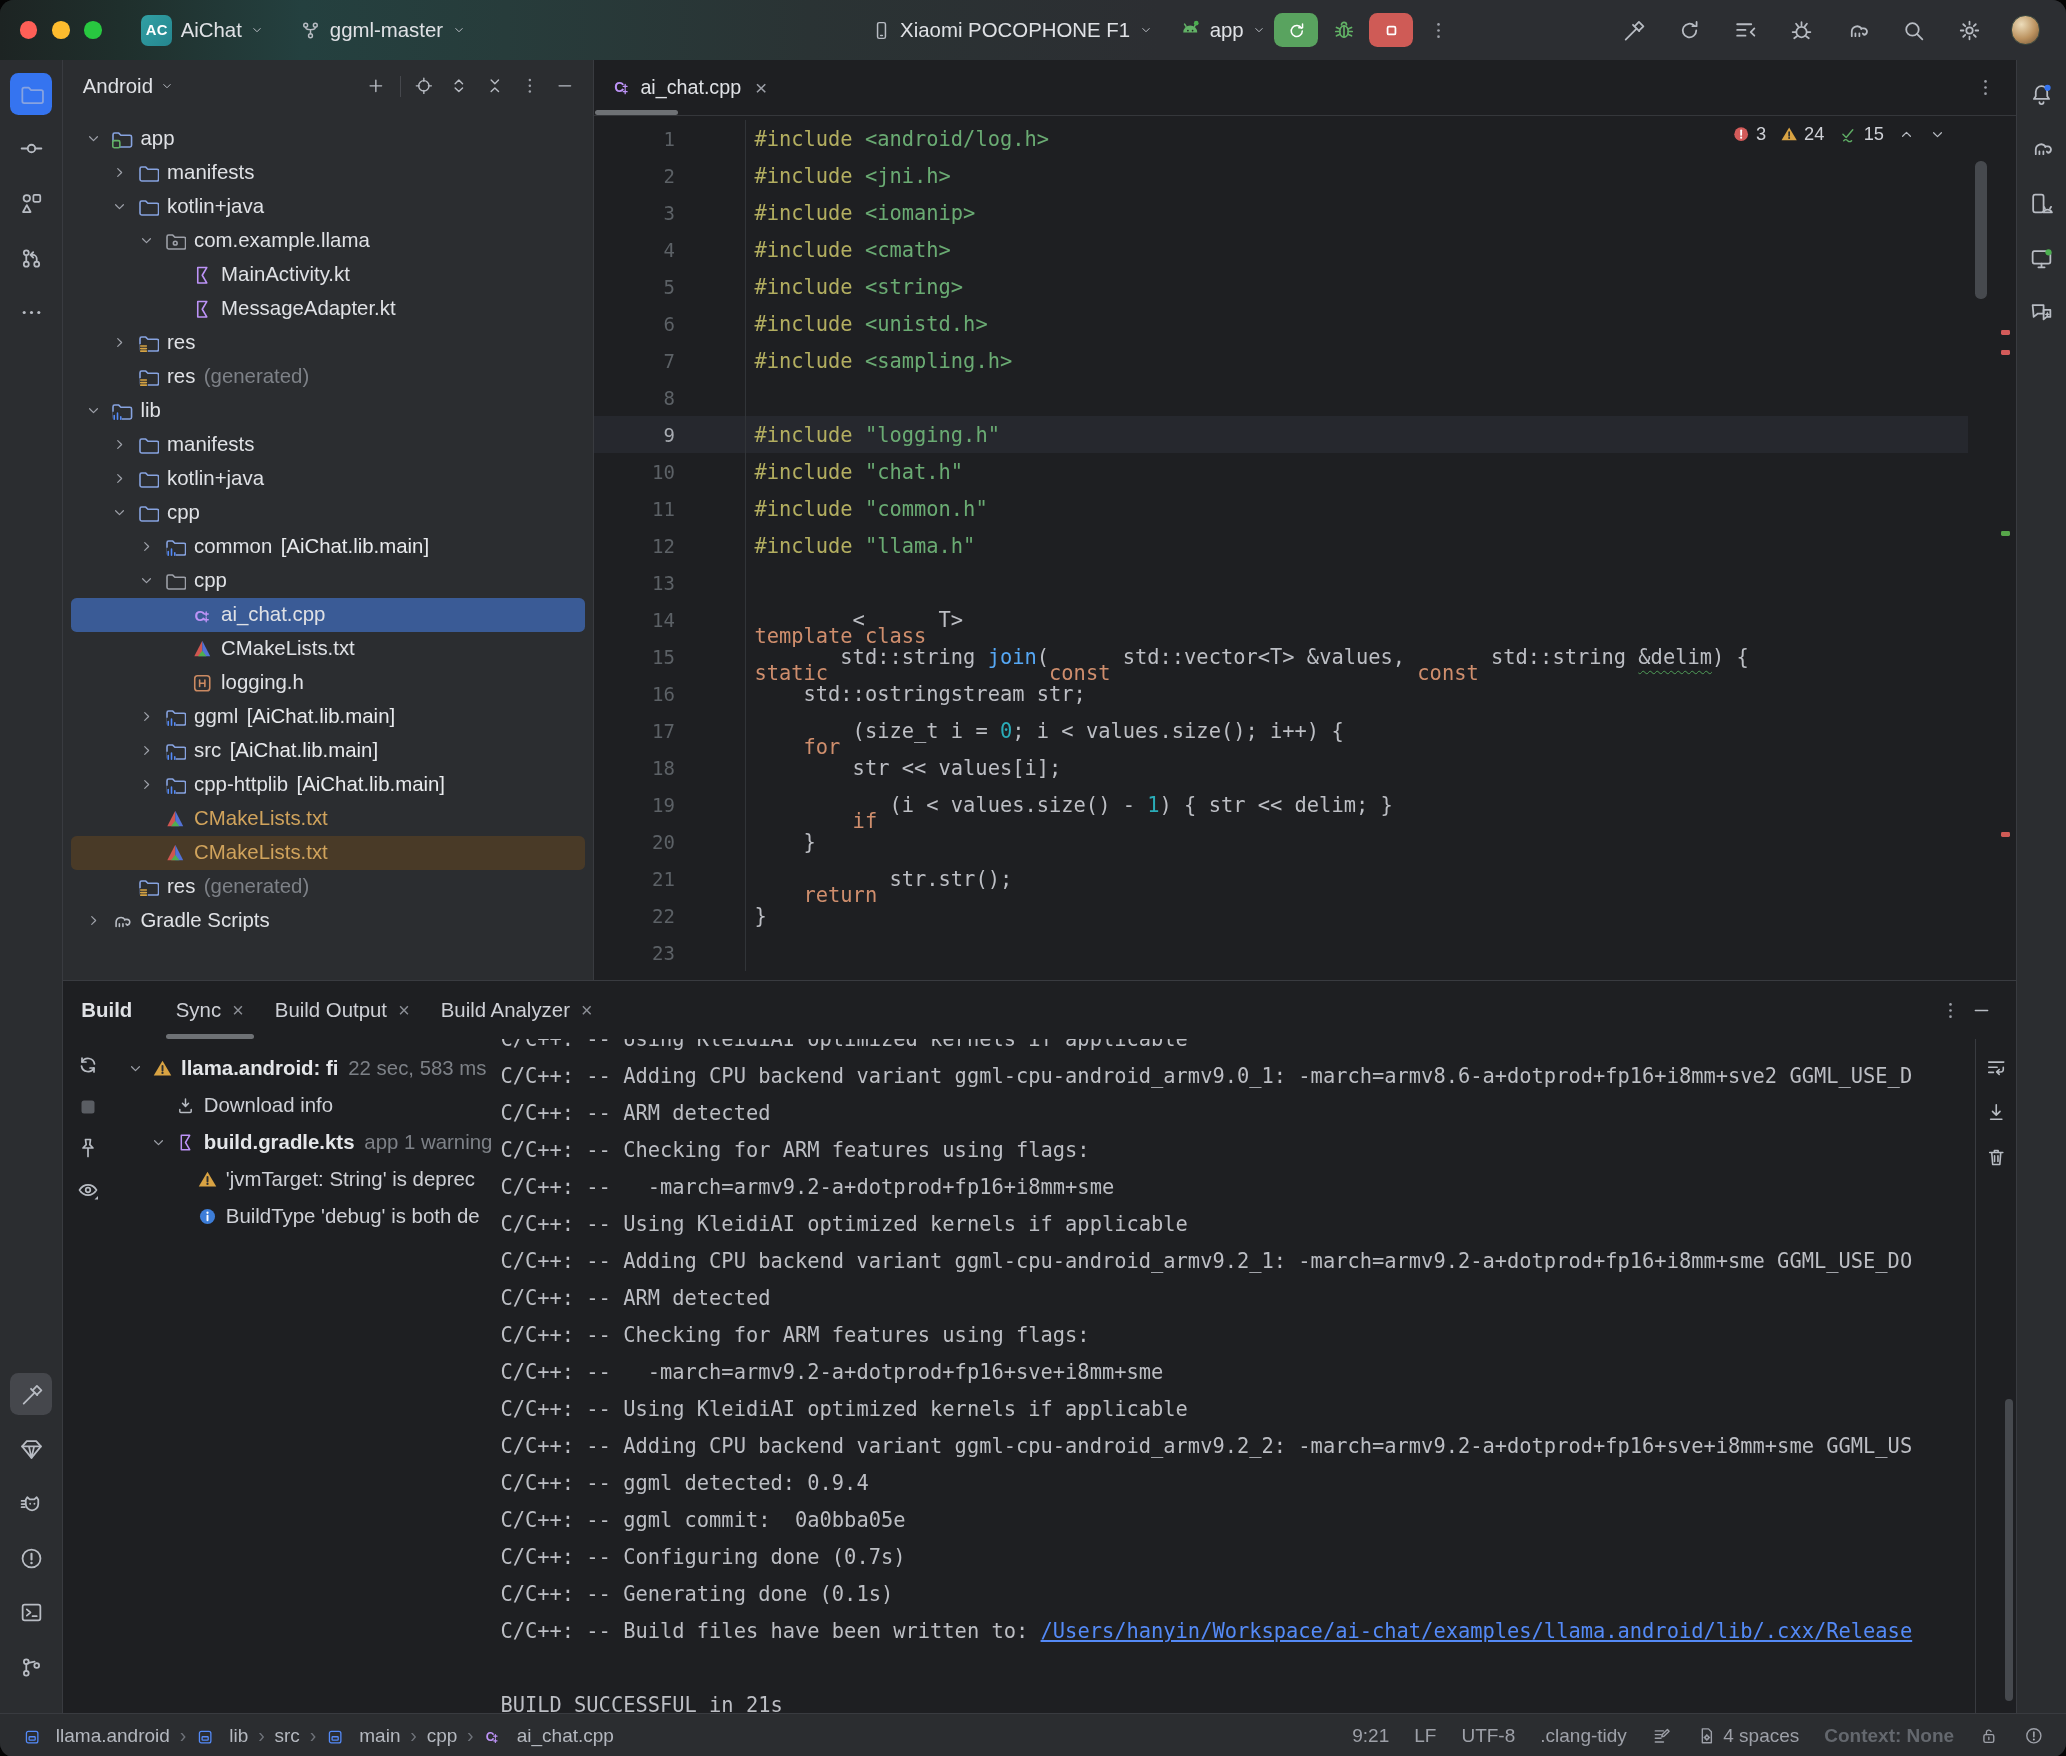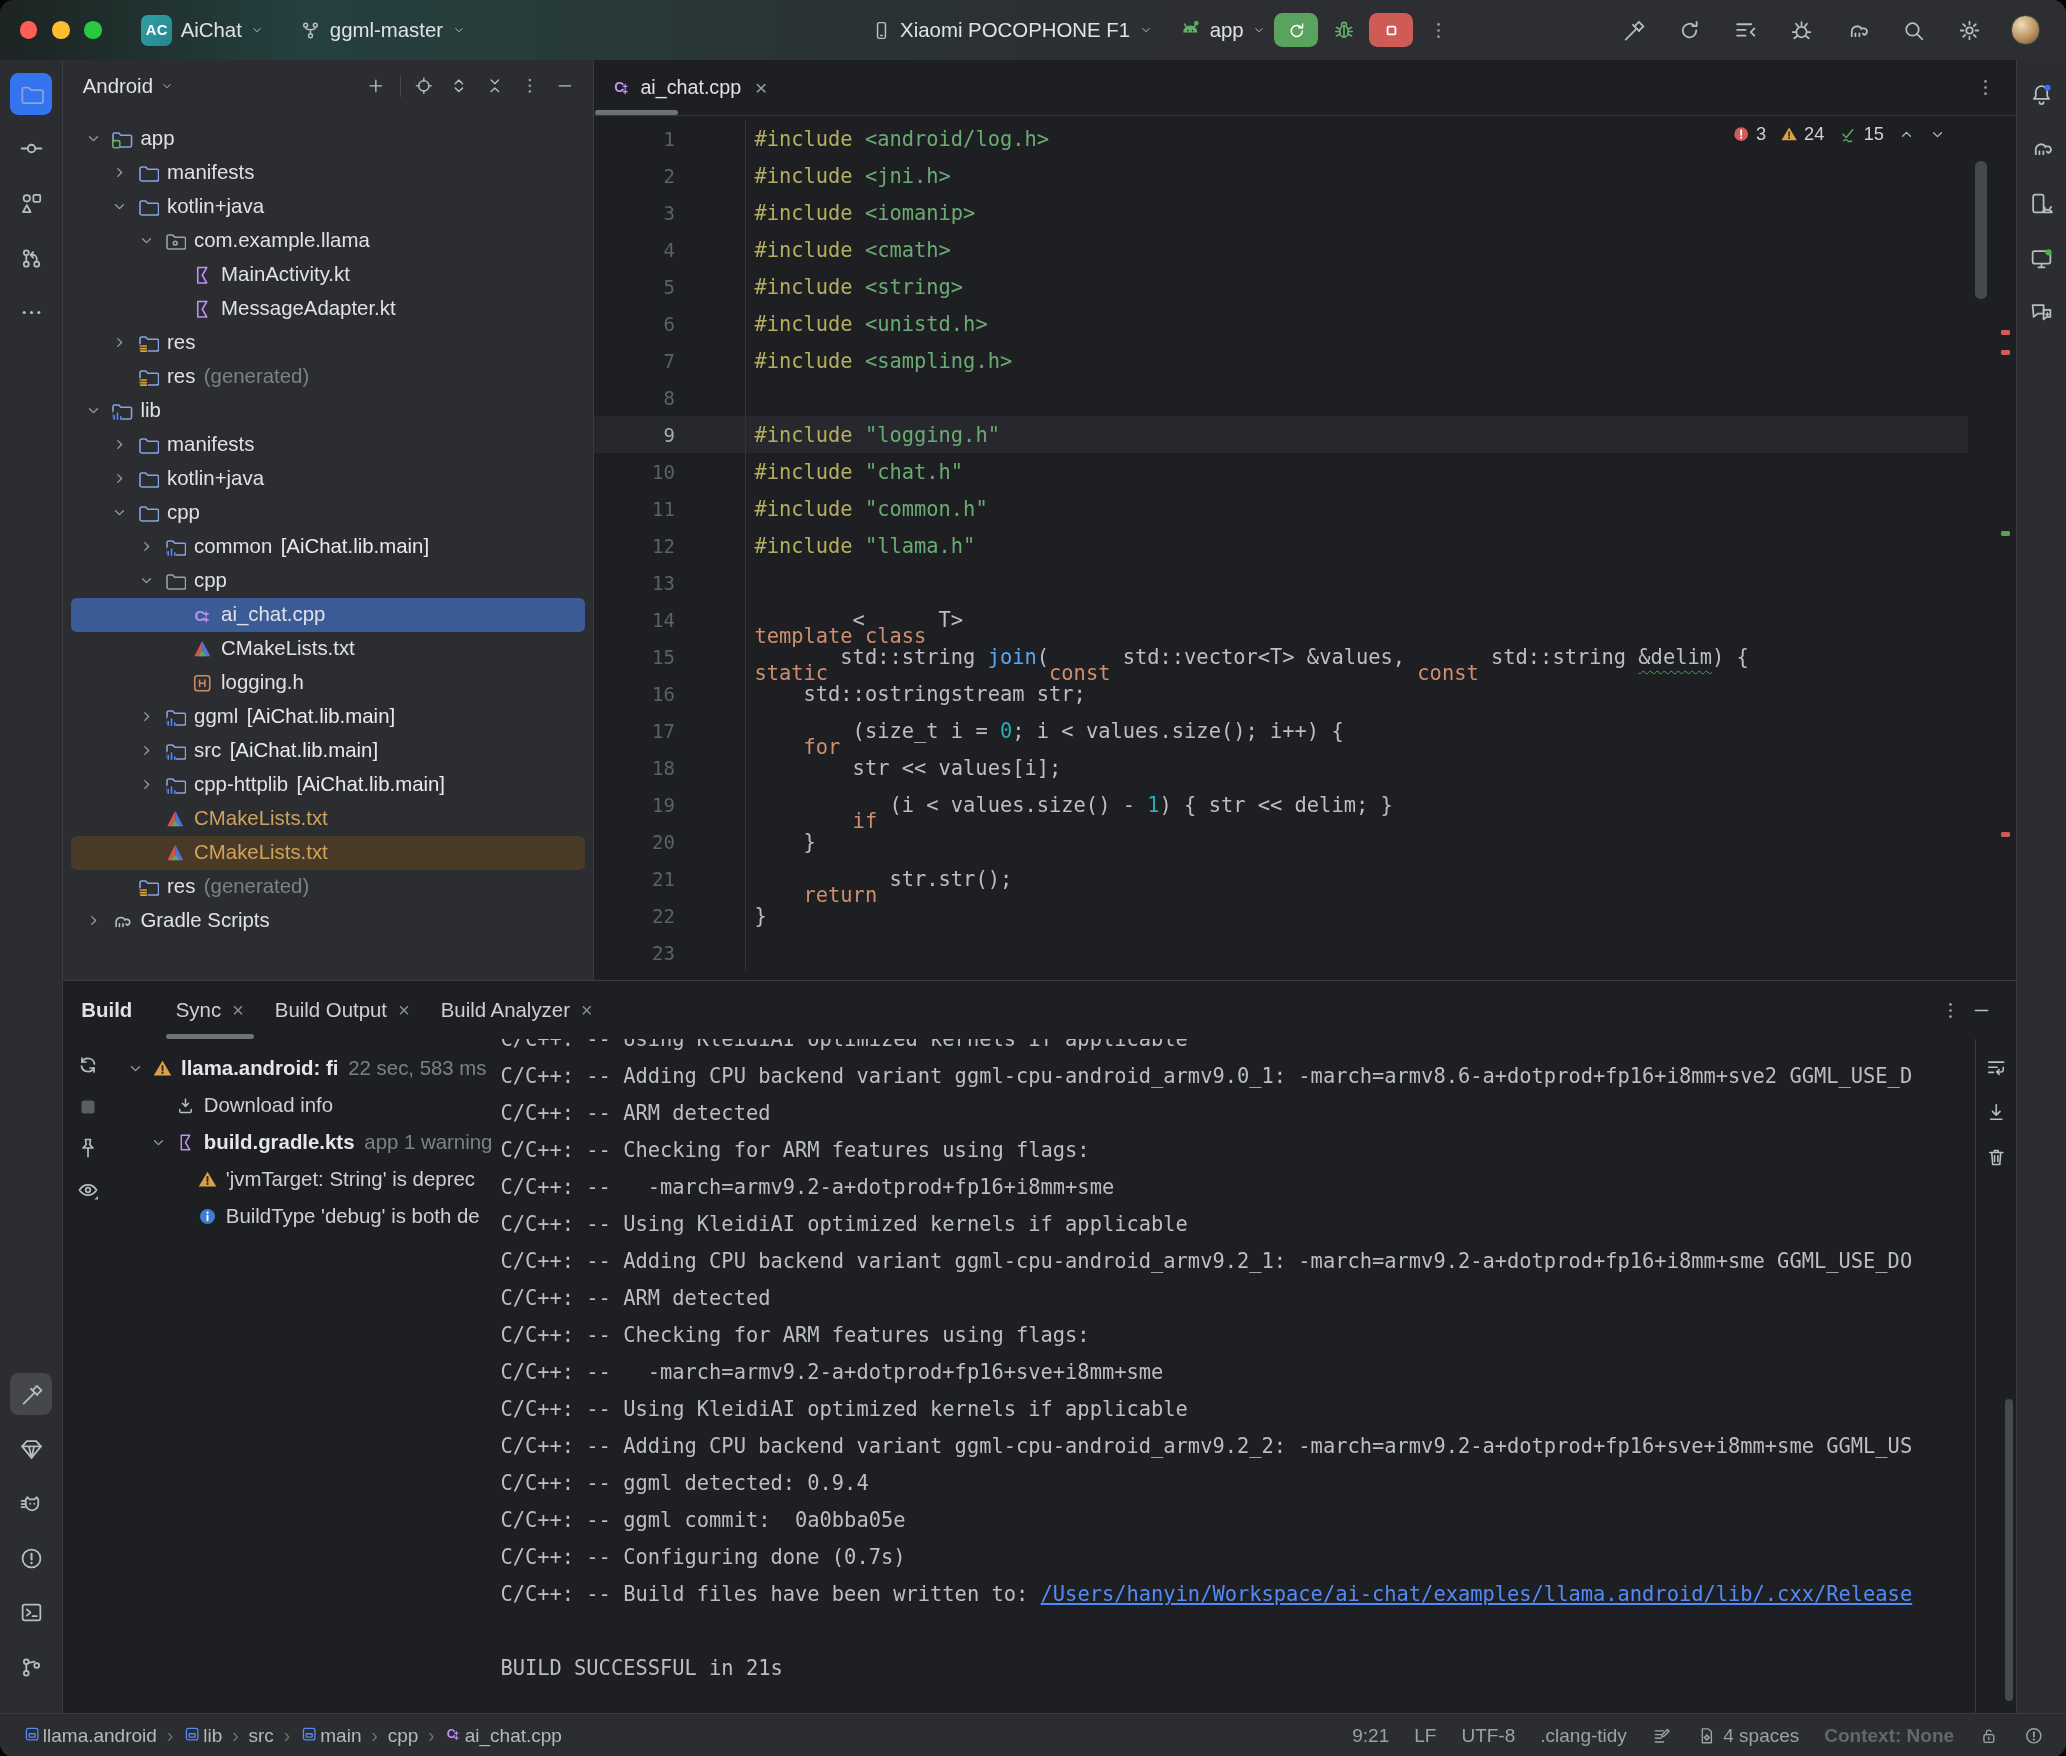--- a/index.html
+++ b/index.html
@@ -100,21 +100,21 @@
   .console{flex:1;position:relative;overflow:hidden;min-width:0;}
   .con-lines{position:absolute;left:8.4px;right:49px;top:-18.3px;}
   .con-line{height:37px;display:flex;align-items:center;font-family:"DejaVu Sans Mono","Liberation Mono",monospace;font-size:20.4px;color:#bcbec4;white-space:pre;overflow:hidden;}
   .clink{color:#548af7;text-decoration:underline;}
   .con-rail{position:absolute;right:0;top:0;bottom:0;width:41px;border-left:0.7px solid #393b40;display:flex;flex-direction:column;align-items:center;padding-top:12.7px;gap:12.7px;}
   .con-thumb{position:absolute;right:2.8px;top:360px;height:302px;width:8.4px;border-radius:4.2px;background:#46494e;}
 
   
   .statusbar{height:44px;flex:none;background:#2b2d30;border-top:0.7px solid #393b40;display:flex;align-items:center;padding:0 22.5px;font-size:19px;color:#b4b8bf;}
   .crumbs{display:flex;align-items:center;gap:9.8px;}
-  .crumb{display:flex;align-items:flex-start;gap:2px;white-space:nowrap;}
+  .crumb{display:flex;align-items:flex-end;gap:15px;white-space:nowrap;}
   .csep{color:#6f737a;font-size:19.7px;}
   .status-right{margin-left:auto;display:flex;align-items:center;gap:25px;color:#9da0a8;}
   .sitem{display:flex;align-items:center;gap:7px;white-space:nowrap;}
   .sdim{color:#64686e;font-weight:bold;}
 </style>
 </head>
 <body>
 
 <div class="window">
 
@@ -1132,20 +1132,21 @@
                 <div class="con-line">C/C++: -- Using KleidiAI optimized kernels if applicable</div>
                 <div class="con-line">C/C++: -- Adding CPU backend variant ggml-cpu-android_armv9.2_1: -march=armv9.2-a+dotprod+fp16+i8mm+sme GGML_USE_DO</div>
                 <div class="con-line">C/C++: -- ARM detected</div>
                 <div class="con-line">C/C++: -- Checking for ARM features using flags:</div>
                 <div class="con-line">C/C++: --   -march=armv9.2-a+dotprod+fp16+sve+i8mm+sme</div>
                 <div class="con-line">C/C++: -- Using KleidiAI optimized kernels if applicable</div>
                 <div class="con-line">C/C++: -- Adding CPU backend variant ggml-cpu-android_armv9.2_2: -march=armv9.2-a+dotprod+fp16+sve+i8mm+sme GGML_US</div>
                 <div class="con-line">C/C++: -- ggml detected: 0.9.4</div>
                 <div class="con-line">C/C++: -- ggml commit:  0a0bba05e</div>
                 <div class="con-line">C/C++: -- Configuring done (0.7s)</div>
+                <div class="con-line">C/C++: -- Generating done (0.1s)</div>
                 <div class="con-line">C/C++: -- Build files have been written to: <span class="clink">/Users/hanyin/Workspace/ai-chat/examples/llama.android/lib/.cxx/Release</span></div>
                 <div class="con-line"></div>
                 <div class="con-line">BUILD SUCCESSFUL in 21s</div>
               </div>
             <div class="con-rail">
               <span style="display:flex;flex-direction:column;gap:12.7px;align-items:center">
                   <div class="bs-btn">
                     <span class="icw">
                       <svg class="ic" viewBox="0 0 24 24" width="22.5" height="22.5" fill="none" stroke="#b8bcc3" stroke-width="1.7" stroke-linecap="round" stroke-linejoin="round" aria-hidden="true">
                         <path d="M4 6.5h16M4 12h9M4 17.5h5M19.5 12v2.5a2.5 2.5 0 0 1-2.5 2.5h-4.2m2.4-2.6l-2.8 2.6 2.8 2.6"></path>

